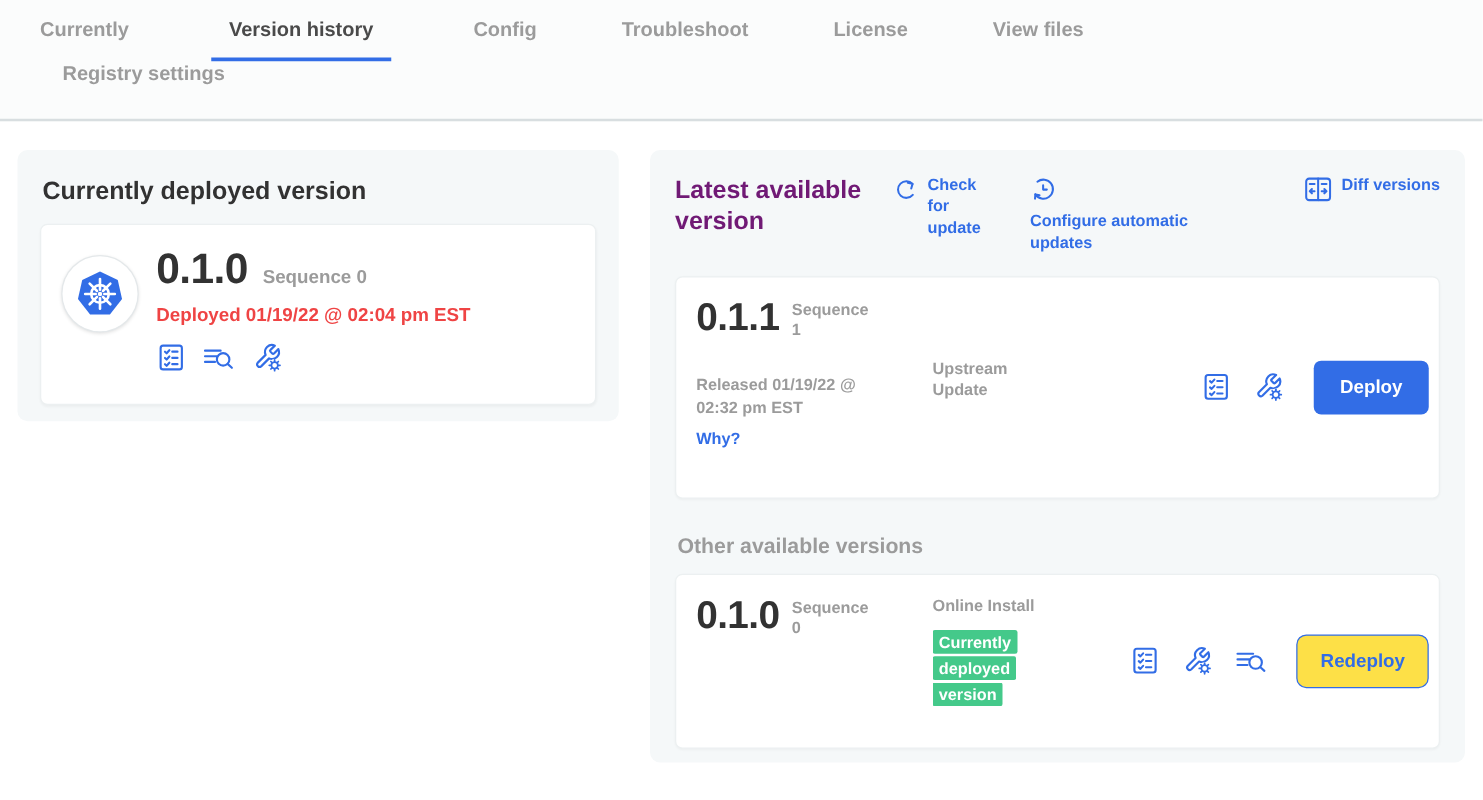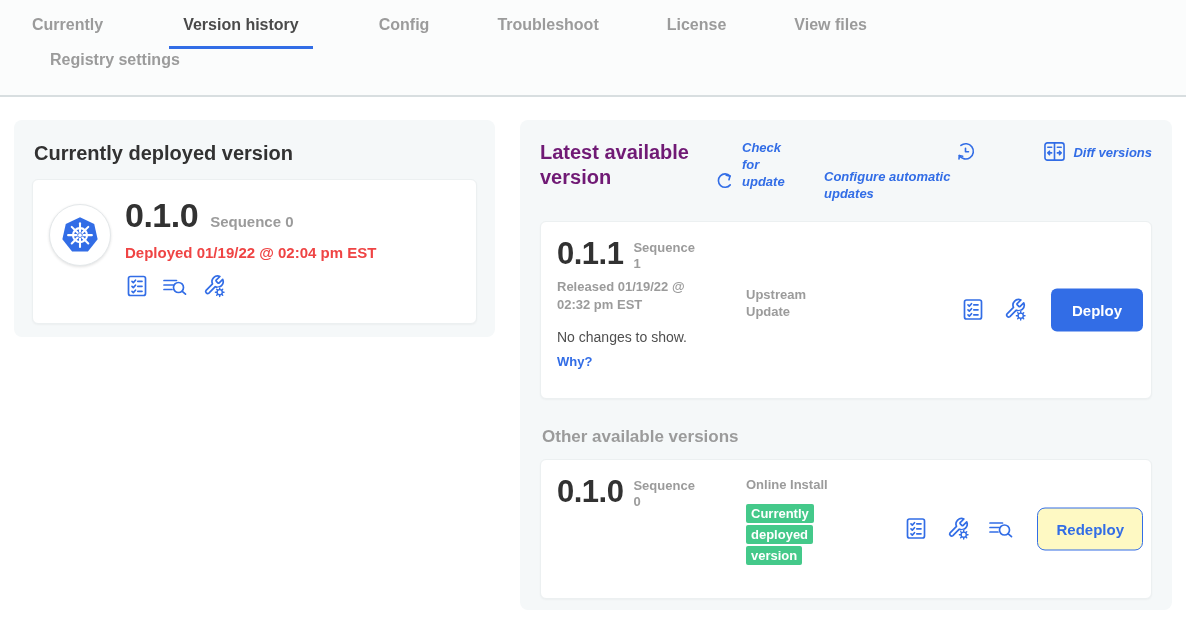--- a/index.html
+++ b/index.html
@@ -28,41 +28,41 @@
   .ver-row { display:flex; align-items:baseline; }
   .ver-big { font-size:34px; font-weight:bold; color:#323232; letter-spacing:-.5px; line-height:1; }
   .seq { font-size:15px; font-weight:bold; color:#9B9B9B; margin-left:12px; }
   .deployed-at { font-size:15px; font-weight:bold; color:#ef4444; margin-top:12px; }
   .icon-row { display:flex; align-items:center; gap:13px; margin-top:12px; }
   .icon-btn { display:inline-flex; cursor:pointer; }
 
   
   .updates-header { display:flex; align-items:flex-start; }
   .updates-title { width:150px; font-size:20px; font-weight:bold; color:#701a75; line-height:1.25; flex:none; }
-  .action-link { display:flex; align-items:flex-end; gap:7px; color:#326DE6; font-size:13px; font-weight:bold; line-height:1.3; cursor:pointer;font-style:italic; }
+  .action-link { display:flex; align-items:flex-start; gap:7px; color:#326DE6; font-size:13px; font-weight:bold; line-height:1.3; cursor:pointer; }
   .action-link svg { flex:none; margin-top:1px; }
   .al-check { width:86px; margin-left:24px; }
   .al-auto  { width:152px; margin-left:24px;flex-direction:column; }
   .al-diff  { margin-left:auto; white-space:nowrap; }
 
   
   .version-card { position:relative; padding:16px 16px; }
   .card-latest { margin-top:18px; height:178px; }
   .card-other  { margin-top:12px; height:140px; }
   .v-row { display:flex; align-items:flex-start; }
   .v-num { font-size:31px; font-weight:bold; color:#323232; letter-spacing:-.5px; line-height:1.05; }
   .v-seq { width:66px; font-size:13px; font-weight:bold; color:#9B9B9B; line-height:1.25; margin-left:10px; margin-top:2px; }
-  .released { width:152px; font-size:13px; font-weight:bold; color:#9B9B9B; line-height:1.35; margin-top:6px; }
+  .released { width:152px; font-size:13px; font-weight:bold; color:#9B9B9B; line-height:1.35; margin-top:27px; }
   .src-col { position:absolute; left:205px; top:16px; width:84px; font-size:13px; font-weight:bold; color:#9B9B9B; line-height:1.35; }
   .card-latest .src-col { top:64px; }
   .no-changes { font-size:14px; color:#4F4F4F; margin-top:16px; }
   .why-link { display:inline-block; font-size:13px; font-weight:bold; color:#326DE6; margin-top:9px; cursor:pointer; }
   .right-group { position:absolute; right:8px; top:50%; transform:translateY(-50%); display:flex; align-items:center; gap:17px; }
   .btn-deploy { background:#326DE6; color:#fff; border:none; border-radius:6px; font-family:inherit; font-size:15px; font-weight:bold; padding:13px 21px; margin-left:6px; cursor:pointer; }
-  .btn-redeploy { background:#fef9c3; color:#326DE6; border:1.5px solid #326DE6; border-radius:8px; font-family:inherit; font-size:15px; font-weight:bold; padding:12px 18px; margin-left:6px; cursor:pointer; }
+  .btn-redeploy { background:#fde047; color:#326DE6; border:1.5px solid #326DE6; border-radius:8px; font-family:inherit; font-size:15px; font-weight:bold; padding:12px 18px; margin-left:6px; cursor:pointer; }
 
   .other-title { font-size:17px; color:#9B9B9B; font-weight:600; margin-top:28px; margin-left:2px; }
 
   .badge-wrap { width:82px; margin-top:10px; line-height:21px; }
   .badge { display:inline; background:#44C98A; color:#fff; font-size:13px; font-weight:bold; padding:2px 5px; border-radius:2px; -webkit-box-decoration-break:clone; box-decoration-break:clone; }
 
   svg.blue-icon { stroke:#326DE6; fill:none; stroke-width:1.7; stroke-linecap:round; stroke-linejoin:round; }
 </style>
 </head>
 <body>
@@ -185,21 +185,20 @@
     </div>
   </div>
 
   <div class="white-card version-card card-latest">
     <div class="v-row">
       <span class="v-num">0.1.1</span>
       <span class="v-seq">Sequence 1</span>
     </div>
     <div class="released">Released 01/19/22 @ 02:32 pm EST</div>
     <div class="src-col">Upstream Update</div>
-    <div class="no-changes">No changes to show.</div>
     <span class="why-link">Why?</span>
 
     <div class="right-group">
       <span class="icon-btn">
         <svg class="blue-icon" width="24" height="24" viewBox="0 0 24 24">
           <rect x="3.5" y="2.5" width="17" height="19" rx="2"></rect>
           <path d="M7 7.4l1.3 1.2 2.2-2.4"></path>
             <line x1="12.8" y1="7.3" x2="17" y2="7.3"></line>
           <path d="M7 12.4l1.3 1.2 2.2-2.4"></path>
             <line x1="12.8" y1="12.3" x2="17" y2="12.3"></line>

